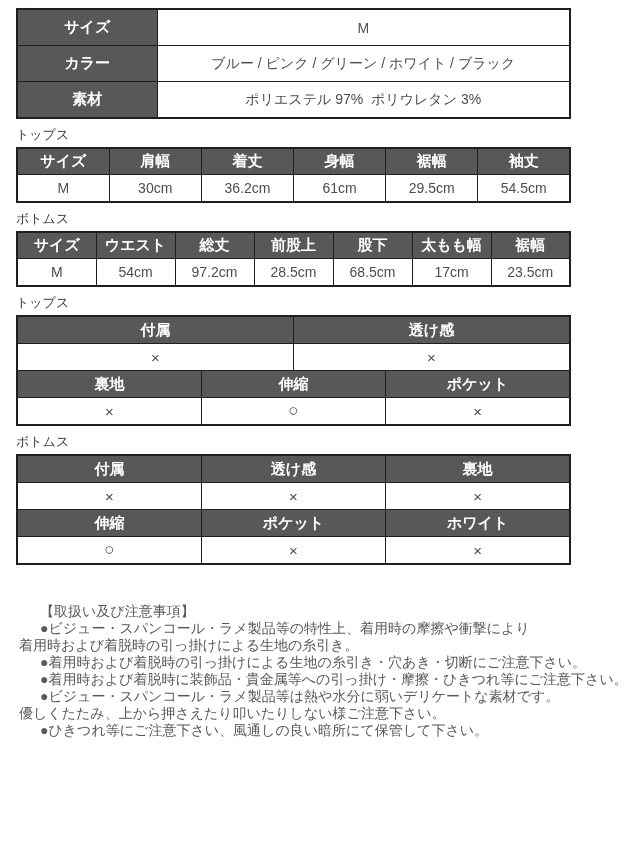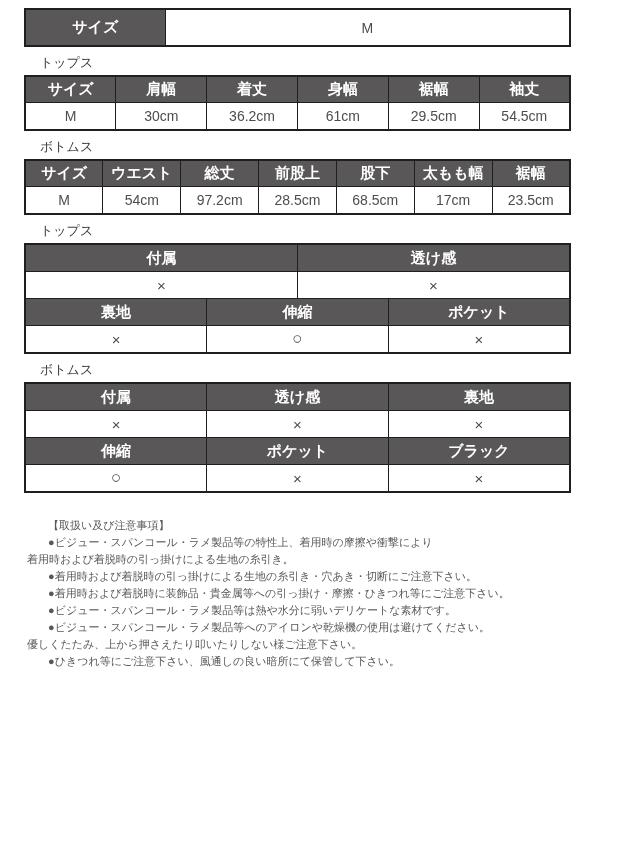--- a/index.html
+++ b/index.html
@@ -7,21 +7,21 @@
     padding: 0;
     background: #ffffff;
     font-family: "Liberation Sans", "DejaVu Sans", sans-serif;
   }
   body {
     width: 640px;
     height: 853px;
     overflow: hidden;
   }
   .page {
-    padding: 8px 8px 0 24px;
+    padding: 8px 8px 0 16px;
     box-sizing: border-box;
     width: 579px;
   }
   table {
     width: 100%;
     border-collapse: collapse;
     table-layout: fixed;
     border: 2px solid #1f1f1f;
   }
   th, td {
@@ -51,46 +51,54 @@
   .meas-table th { height: 25px; }
   .meas-table td { height: 26px; }
   
   .feat-table th { height: 26px; font-family: Liberation Mono, monospace; }
   .feat-table td { height: 26px; font-size: 15px; }
   .feat-table td.circle { font-size: 17px; }
   .section-label {
     font-size: 13px;
     color: #404040;
     line-height: 16px;
-    margin: 8px 0 4px 16px;
+    margin: 8px 0 4px 0;
   }
   .notes {
-    margin-top: 24px;
+    margin-top: 38px;
     padding-left: 3px;
     color: #595757;
-    font-size: 11px;
+    font-size: 14px;
     line-height: 17px;
   }
   .note-line { white-space: nowrap; }
   .note-line.indent { padding-left: 21px; }
 </style>
 </head>
 <body>
 
 <div class="page">
 
   <table class="spec-table">
     <colgroup>
         <col class="label-col">
         <col>
       </colgroup>
     <tbody>
         <tr>
       <th>サイズ</th>
       <td>M</td>
+    </tr>
+    <tr>
+      <th>カラー</th>
+      <td>ブルー / ピンク / グリーン / ホワイト / ブラック</td>
+    </tr>
+    <tr>
+      <th>素材</th>
+      <td>ポリエステル 97%  ポリウレタン 3%</td>
     </tr>
   </tbody>
     </table>
 
   <div class="section-label">トップス</div>
   <table class="meas-table">
     <tbody>
         <tr>
       <th>サイズ</th>
       <th>肩幅</th>
@@ -180,35 +188,34 @@
       <th>裏地</th>
     </tr>
     <tr>
       <td>×</td>
       <td>×</td>
       <td>×</td>
     </tr>
     <tr>
       <th>伸縮</th>
       <th>ポケット</th>
-      <th>ブラック</th>
+      <th>ホワイト</th>
     </tr>
     <tr>
       <td class="circle">○</td>
       <td>×</td>
       <td>×</td>
     </tr>
   </tbody>
     </table>
 
   <div class="notes">
     <div class="note-line indent">【取扱い及び注意事項】</div>
     <div class="note-line indent">●ビジュー・スパンコール・ラメ製品等の特性上、着用時の摩擦や衝撃により</div>
     <div class="note-line">着用時および着脱時の引っ掛けによる生地の糸引き。</div>
     <div class="note-line indent">●着用時および着脱時の引っ掛けによる生地の糸引き・穴あき・切断にご注意下さい。</div>
     <div class="note-line indent">●着用時および着脱時に装飾品・貴金属等への引っ掛け・摩擦・ひきつれ等にご注意下さい。</div>
     <div class="note-line indent">●ビジュー・スパンコール・ラメ製品等は熱や水分に弱いデリケートな素材です。</div>
-    <div class="note-line indent">●ビジュー・スパンコール・ラメ製品等へのアイロンや乾燥機の使用は避けてください。</div>
     <div class="note-line">優しくたたみ、上から押さえたり叩いたりしない様ご注意下さい。</div>
     <div class="note-line indent">●ひきつれ等にご注意下さい、風通しの良い暗所にて保管して下さい。</div>
   </div>
 
 </div>
 
 </body></html>

